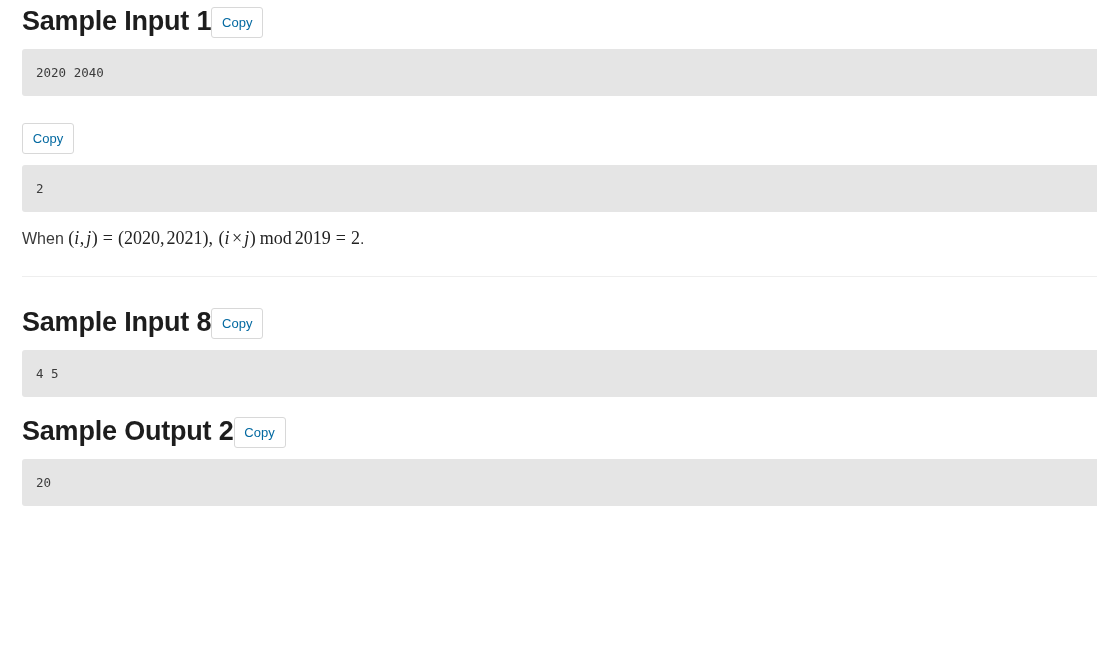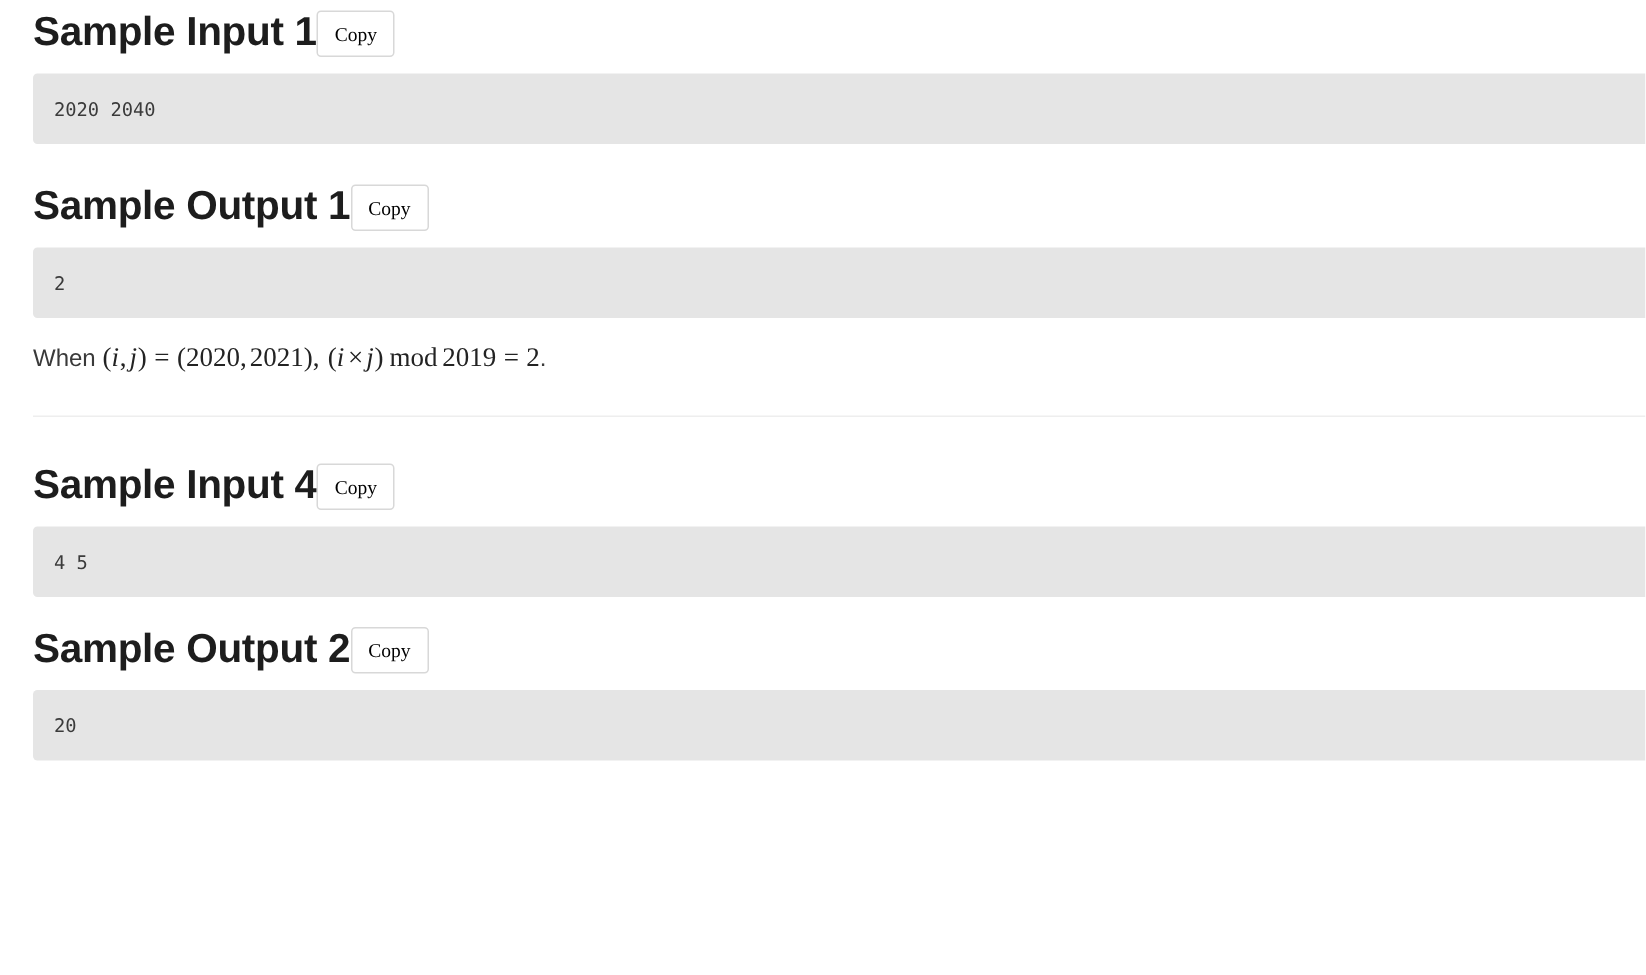--- a/index.html
+++ b/index.html
@@ -50,24 +50,24 @@
     display: inline-flex;
     align-items: center;
     justify-content: center;
     min-width: 52px;
     height: 31px;
     padding: 0 9px;
     box-sizing: border-box;
     background: #ffffff;
     border: 1px solid #d8d8d8;
     border-radius: 3px;
-    font-family: Liberation Serif, serif;
+    font-family: Liberation Sans, sans-serif;
     font-size: 13px;
     line-height: 1;
-    color: #000000;
+    color: #0369a1;
     cursor: pointer;
     white-space: nowrap;
   }
 
   .sample-pre {
     margin: 5px 0 0 0;
     padding: 13px 0 13px 14px;
     width: 1075px;
     box-sizing: border-box;
     background: #e5e5e5;
@@ -124,34 +124,33 @@
       <h2 class="sample-title">Sample Input 1</h2>
       <button class="copy-button">Copy</button>
     </div>
     <pre class="sample-pre">2020 2040</pre>
   </section>
 
   <div class="spacer-lg"></div>
 
   <section class="sample-section">
     <div class="sample-heading-row">
-      <h2 class="sample-title">Sample Output 1</h2>
       <button class="copy-button">Copy</button>
     </div>
     <pre class="sample-pre">2</pre>
     <p class="sample-note">
       <span>When </span><span class="math"><span class="mopen">(</span><span class="mi">i</span><span class="mpunct">,</span><span class="mi">j</span><span class="mclose">)</span><span class="mrel">=</span><span class="mopen">(</span><span class="mn">2020</span><span class="mpunct">,</span><span class="mn">2021</span><span class="mclose">)</span><span class="mpunct">,</span> <span class="mopen">(</span><span class="mi">i</span><span class="mo">×</span><span class="mi">j</span><span class="mclose">)</span><span class="mop">mod</span><span class="mn">2019</span><span class="mrel">=</span><span class="mn">2</span></span><span>.</span>
     </p>
   </section>
 
   <hr class="section-divider">
 
   <section class="sample-section">
     <div class="sample-heading-row">
-      <h2 class="sample-title">Sample Input 4</h2>
+      <h2 class="sample-title">Sample Input 8</h2>
       <button class="copy-button">Copy</button>
     </div>
     <pre class="sample-pre">4 5</pre>
   </section>
 
   <div class="spacer-md"></div>
 
   <section class="sample-section">
     <div class="sample-heading-row">
       <h2 class="sample-title">Sample Output 2</h2>

